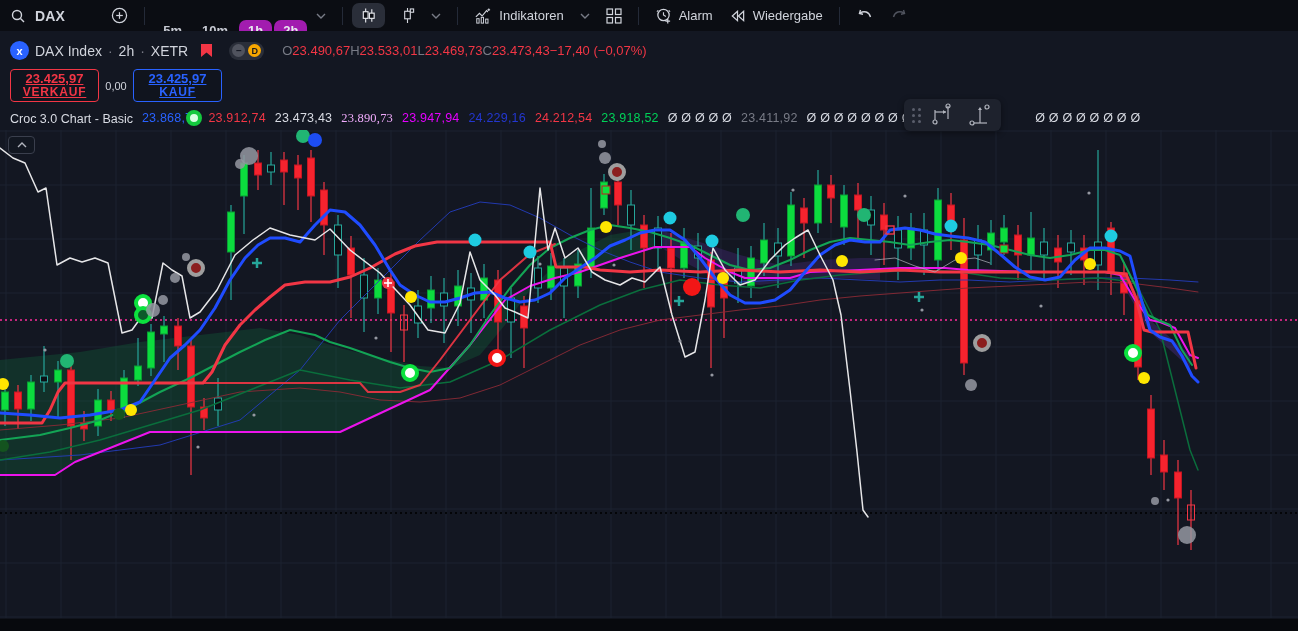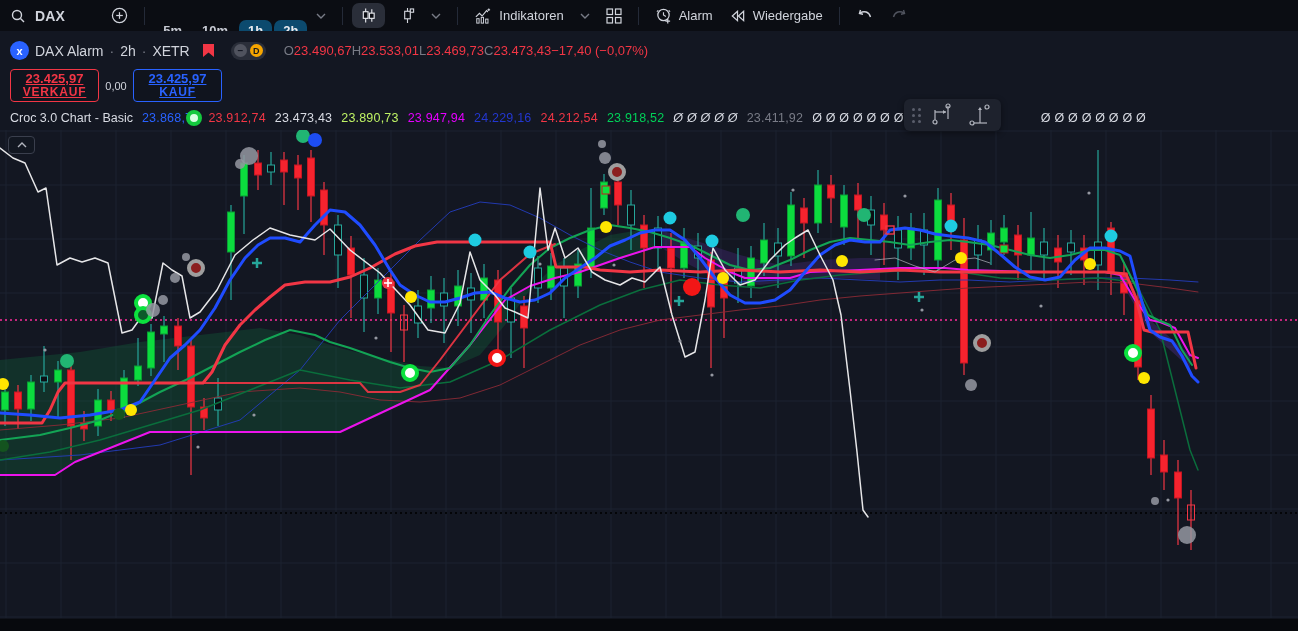--- a/index.html
+++ b/index.html
@@ -5,21 +5,21 @@
   * { margin:0; padding:0; box-sizing:border-box; }
   html,body { background:#07090d; }
   body { font-family:"Liberation Sans", sans-serif; width:1298px; height:631px; overflow:hidden; }
   .app { width:1298px; height:631px; display:flex; flex-direction:column; background:#131722; }
 
   
   .toolbar { height:31px; background:#0b0d13; display:flex; align-items:center; padding:0 10px; gap:2px; flex:0 0 auto; }
   .tbtn { display:flex; align-items:center; gap:7px; color:#d1d4dc; font-size:13px; padding:3px 7px; border-radius:6px; cursor:pointer; white-space:nowrap; }
   .symbol-name { font-weight:700; font-size:14px; letter-spacing:.2px; }
   .tf { padding:3px 9px; border-radius:7px; font-size:13px; color:#c7cad3; font-weight:600; cursor:pointer;margin-top:29px; }
-  .tf.active { background:#0c4a6e; color:#e8eaef; }
+  .tf.active { background:#a21caf; color:#e8eaef; }
   .sep { width:1px; height:18px; background:#23283500; border-left:1px solid #242a38; margin:0 7px; flex:0 0 auto;}
   .icon { display:inline-flex; align-items:center; justify-content:center; }
   .chev { color:#787b86; font-size:10px; }
   .pillbtn { background:#2a2e39; border-radius:7px; padding:4px 8px; }
   .dim { color:#50535e; }
 
   
   .chart-wrap { position:relative; flex:1 1 auto; background:#131722; overflow:hidden; }
   .bottom-strip { height:13px; background:#07090d; flex:0 0 auto; border-top:1px solid #10131c; }
   svg.chart { position:absolute; left:0; top:99px; }
@@ -486,21 +486,21 @@
           <line x1="384" y1="153" x2="392" y2="153" stroke="#fff" stroke-width="1.6"></line>
           <line x1="388" y1="149" x2="388" y2="157" stroke="#fff" stroke-width="1.6"></line>
           <rect x="602" y="56" width="8" height="8" fill="#0ce23e" stroke="#c51722" stroke-width="1"></rect>
           <rect x="1000" y="115" width="8" height="8" fill="#0ce23e" stroke="#c51722" stroke-width="1"></rect>
           <rect x="886" y="96" width="8" height="8" fill="none" stroke="#f23645" stroke-width="1.4"></rect>
         </g>
       </svg>
 
     <div class="legend-row sym-row">
       <span class="x-logo">x</span>
-      <span>DAX Alarm</span>
+      <span>DAX Index</span>
       <span class="dot-sep">·</span>
       <span>2h</span>
       <span class="dot-sep">·</span>
       <span>XETR</span>
       <span class="icon" style="margin-left:6px;">
         <svg width="13" height="14" viewBox="0 0 13 14">
             <path d="M1 0 H12 V13 L6.5 8.5 L1 13 Z" fill="#f23645"></path>
           </svg>
       </span>
       <span class="d-pill">
@@ -527,26 +527,26 @@
         <span class="lbl">KAUF</span>
       </div>
     </div>
 
     <div class="legend-row ind-row">
       <span class="ind-title">Croc 3.0 Chart - Basic</span>
       <span id="indValues" style="display:flex;gap:9px;">
           <span class="ind-val" style="color: rgb(41, 98, 255);">23.868,75</span>
           <span class="ind-val" style="color: rgb(242, 54, 69);">23.912,74</span>
           <span class="ind-val" style="color: rgb(216, 219, 227);">23.473,43</span>
-          <span class="ind-val" style="color: #bef264;">23.890,73</span>
+          <span class="ind-val" style="color: #f0abfc; font-family: Liberation Serif, serif;">23.890,73</span>
           <span class="ind-val" style="color: rgb(229, 0, 255);">23.947,94</span>
           <span class="ind-val" style="color: rgb(35, 55, 208);">24.229,16</span>
           <span class="ind-val" style="color: rgb(242, 54, 69);">24.212,54</span>
           <span class="ind-val" style="color: rgb(0, 209, 88);">23.918,52</span>
-          <span class="ind-val" style="color: rgb(216, 219, 227); font-style: italic;">Ø Ø Ø Ø Ø</span>
+          <span class="ind-val" style="color: rgb(216, 219, 227);">Ø Ø Ø Ø Ø</span>
           <span class="ind-val" style="color: rgb(120, 123, 134);">23.411,92</span>
           <span class="ind-val" style="color: rgb(216, 219, 227);">Ø Ø Ø Ø Ø Ø Ø Ø Ø</span>
           <span class="ind-spacer"></span>
           <span class="ind-val" style="color: rgb(216, 219, 227);">Ø Ø Ø Ø Ø Ø Ø Ø</span>
         </span>
     </div>
     <div class="legend-donut"></div>
 
     <div class="collapse-btn">
       <svg width="10" height="6" viewBox="0 0 10 6">

